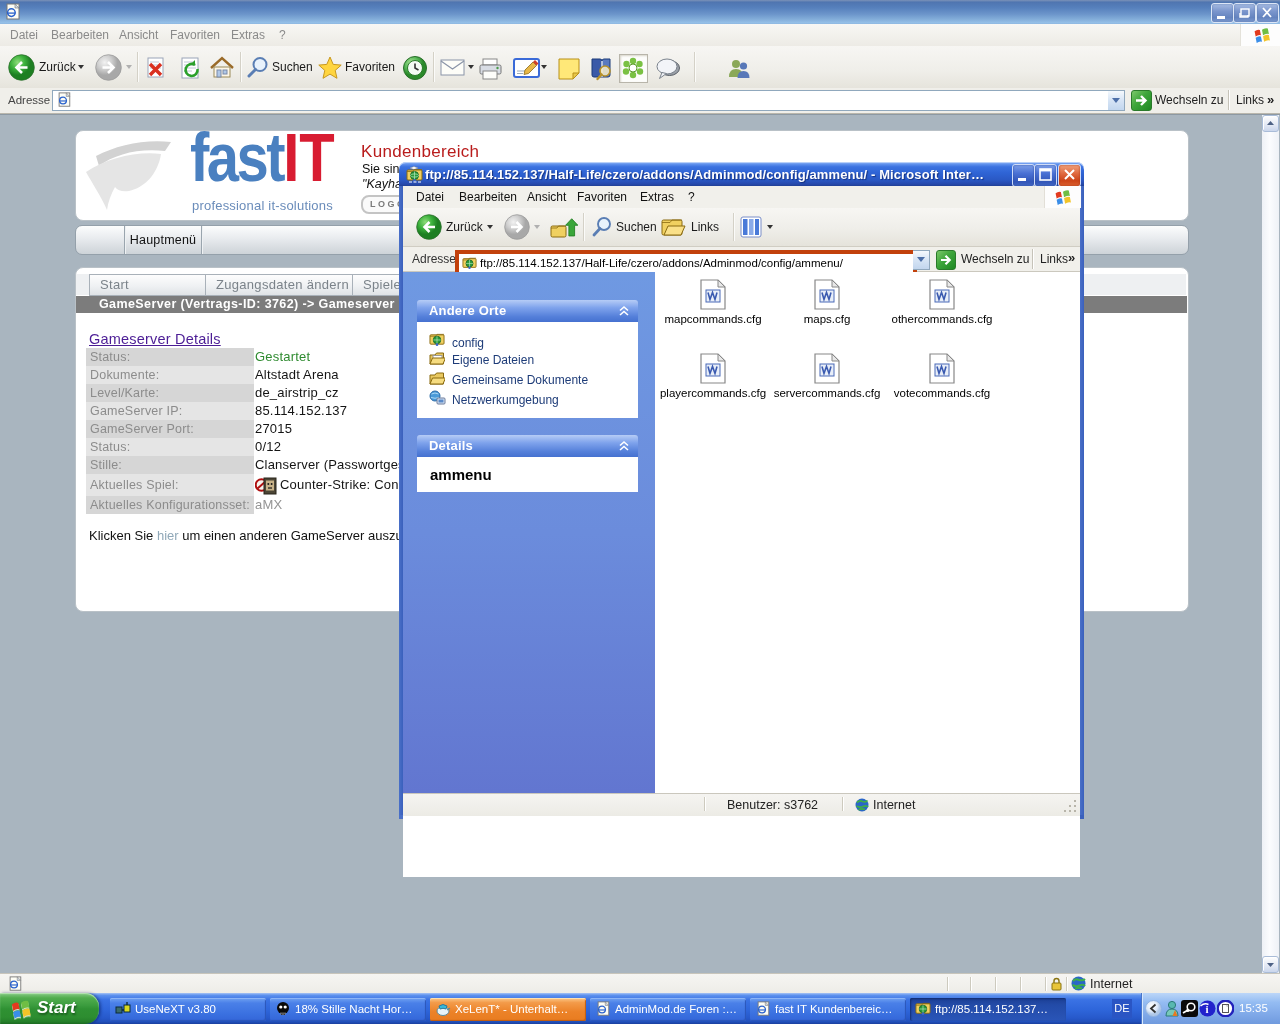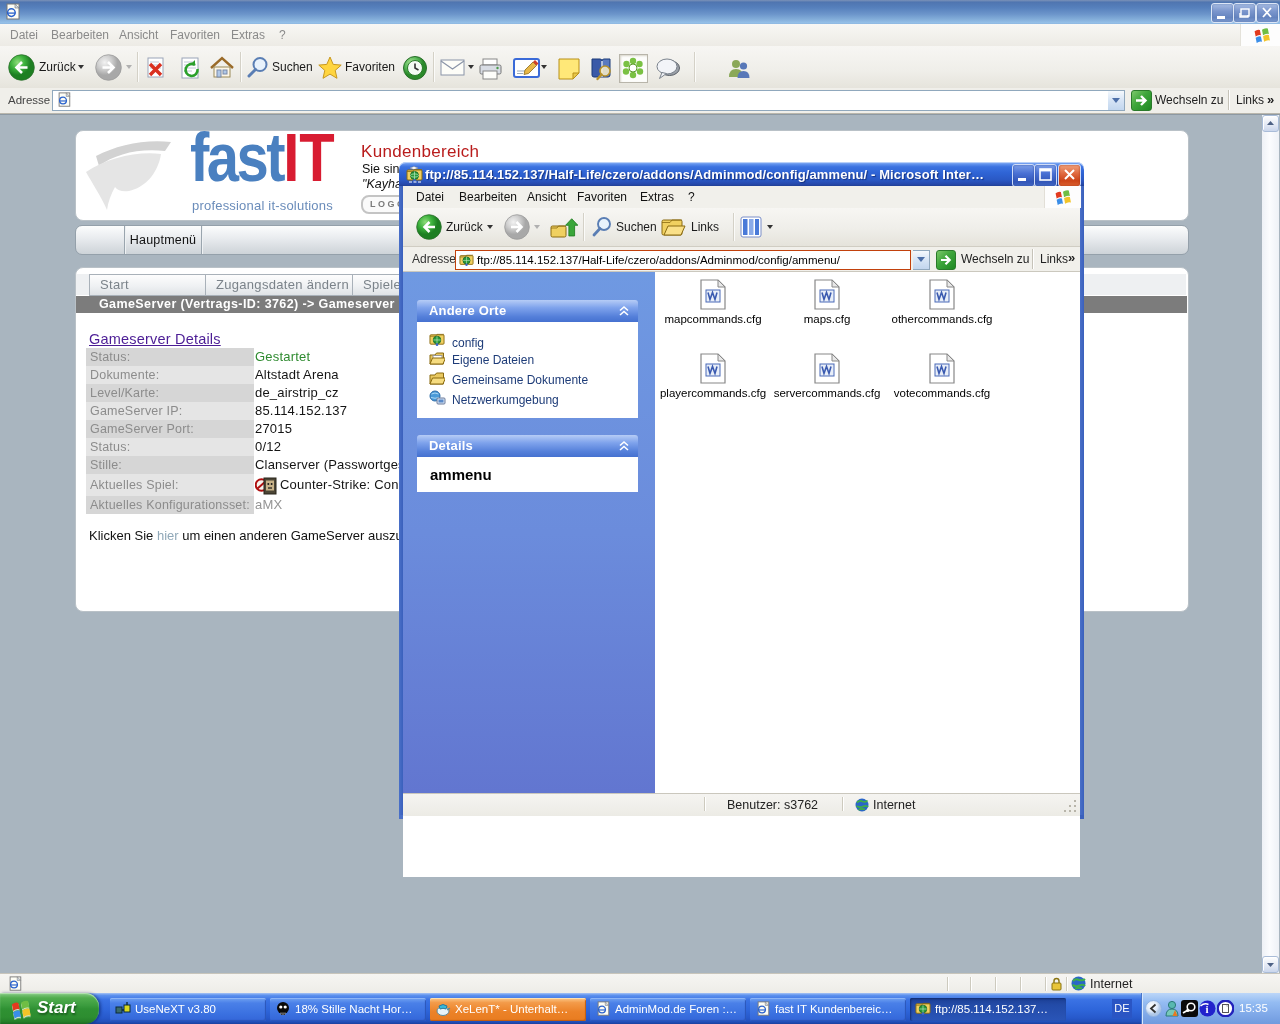--- a/index.html
+++ b/index.html
@@ -478,21 +478,21 @@
     <svg class="abs" style="left:337px;top:8px" width="22" height="22">
       <rect x="1" y="1" width="20" height="20" rx="2" fill="#fff" stroke="#7a8ec8"></rect>
       <rect x="3" y="3" width="4.5" height="16" fill="#4a7ad8"></rect>
         <rect x="9" y="3" width="4.5" height="16" fill="#8aaae8"></rect>
         <rect x="15" y="3" width="4" height="16" fill="#4a7ad8"></rect>
       </svg>
     <i class="caret" style="left:364px;top:17px"></i>
   </div>
   <div class="in" id="ftpaddr">
     <span class="abs" style="left:9px;line-height:24px;font-size:12px;color:#333">Adresse</span>
-    <div class="abs" style="left:52px;top:3px;width:454px;height:18px;background:#fff;border:1px solid #c2410c">
+    <div class="abs" style="left:52px;top:3px;width:454px;height:18px;background:#fff;border:4px solid #c2410c">
       <svg class="abs" style="left:3px;top:2px" width="15" height="14" viewBox="0 0 17 16">
         <rect x="1" y="3" width="15" height="10" rx="1" fill="#f0d060" stroke="#8a6a10"></rect>
         <path d="M1 4.5 h6 l1.5 -2 h7.5" fill="none" stroke="#8a6a10" stroke-width=".8"></path>
         <circle cx="8.5" cy="8.5" r="4" fill="#2a9a3a" stroke="#1a6a2a"></circle>
         <path d="M8.5 4.5 v8 M4.5 8.5 h8" stroke="#b8e8c0" stroke-width=".7"></path>
         <circle cx="8.5" cy="13.5" r="1.4" fill="#3a66c8"></circle>
         </svg>
       <span class="abs" style="left:21px;top:0;font-size:11.5px;line-height:18px;color:#000">ftp://85.114.152.137/Half-Life/czero/addons/Adminmod/config/ammenu/</span>
     </div>
     <div class="abs combobtn" style="left:510px;top:3px;height:18px">

